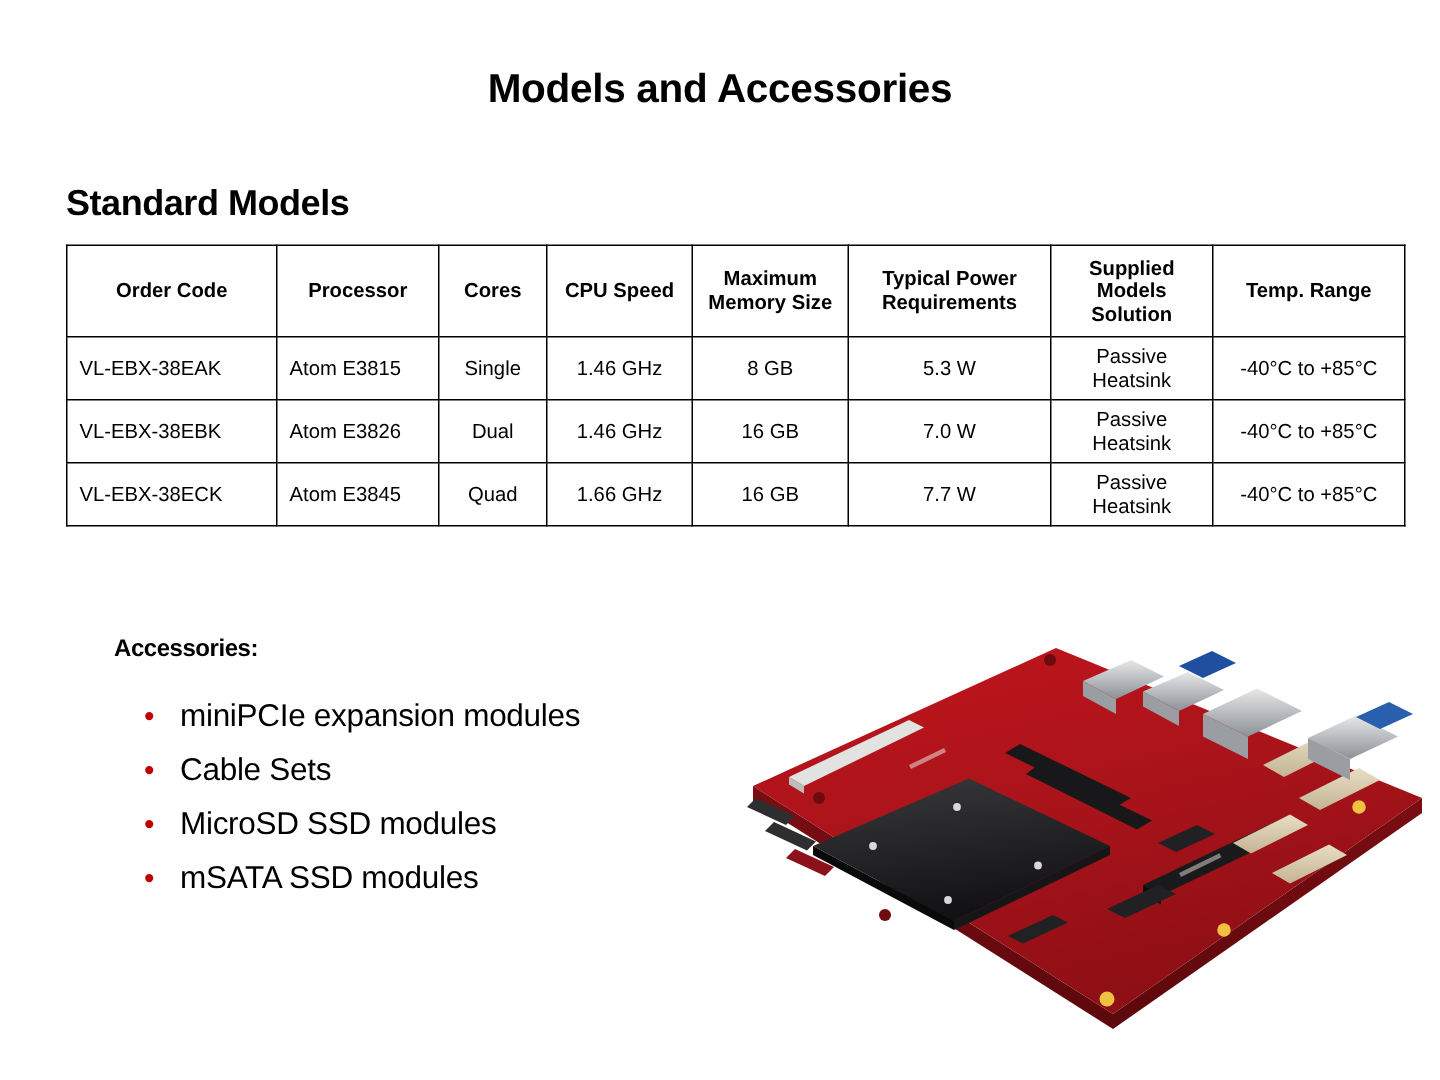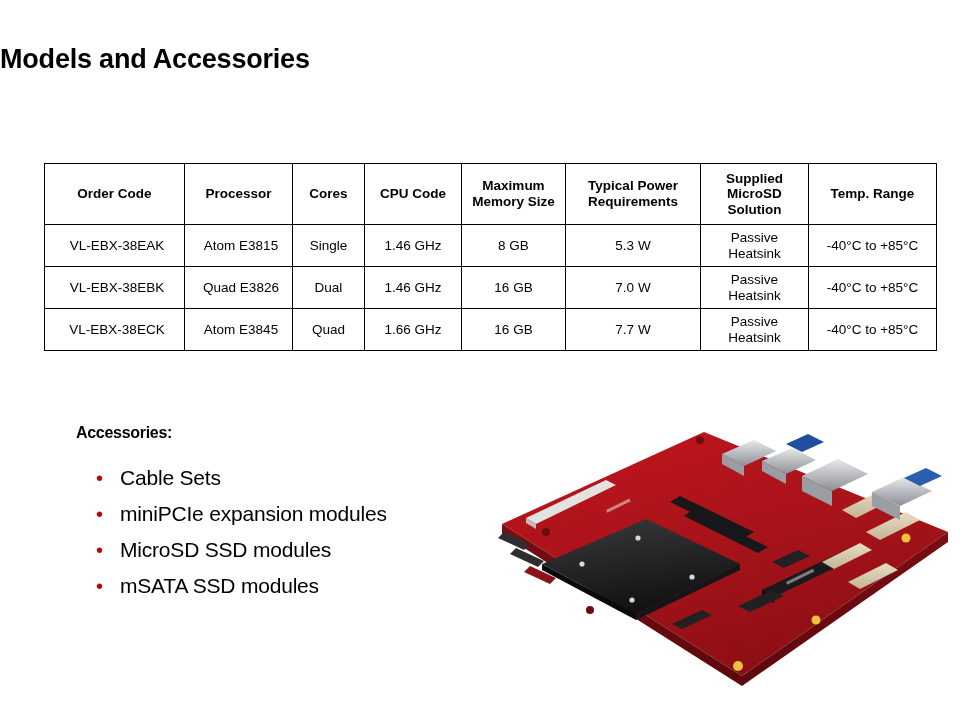--- a/index.html
+++ b/index.html
@@ -18,21 +18,21 @@
   .slide {
     position: relative;
     width: 960px;
     height: 720px;
   }
   .slide-title {
     position: absolute;
     top: 44px;
     left: 0;
     width: 960px;
-    text-align: left;
+    text-align: center;
     font-size: 27px;
     font-weight: bold;
     letter-spacing: -0.2px;
     color: #000000;
   }
   .section-heading {
     position: absolute;
     top: 122px;
     left: 44px;
     font-size: 24px;
@@ -59,21 +59,21 @@
   table.models thead th {
     font-weight: bold;
     height: 56px;
     vertical-align: middle;
   }
   table.models tbody td {
     height: 37px;
     vertical-align: middle;
   }
   table.models td.left {
-    text-align: center;
+    text-align: left;
     padding-left: 8px;
   }
   .col-order { width: 140px; }
   .col-proc  { width: 108px; }
   .col-cores { width: 72px; }
   .col-speed { width: 97px; }
   .col-mem   { width: 104px; }
   .col-power { width: 135px; }
   .col-therm { width: 108px; }
   .col-temp  { width: 128px; }
@@ -124,58 +124,59 @@
     display: block;
   }
 </style>
 </head>
 <body>
 
 <div class="slide">
 
   <div class="slide-title">Models and Accessories</div>
 
+  <div class="section-heading">Standard Models</div>
 
   <table class="models">
     <colgroup>
       <col class="col-order">
         <col class="col-proc">
         <col class="col-cores">
         <col class="col-speed">
       <col class="col-mem">
         <col class="col-power">
         <col class="col-therm">
         <col class="col-temp">
     </colgroup>
     <thead>
       <tr>
         <th>Order Code</th>
         <th>Processor</th>
         <th>Cores</th>
-        <th>CPU Code</th>
+        <th>CPU Speed</th>
         <th>Maximum Memory Size</th>
         <th>Typical Power Requirements</th>
-        <th>Supplied MicroSD Solution</th>
+        <th>Supplied Models Solution</th>
         <th>Temp. Range</th>
       </tr>
     </thead>
     <tbody>
       <tr>
         <td class="left">VL-EBX-38EAK</td>
         <td class="left">Atom E3815</td>
         <td>Single</td>
         <td>1.46 GHz</td>
         <td>8 GB</td>
         <td>5.3 W</td>
         <td>Passive Heatsink</td>
         <td>-40°C to +85°C</td>
       </tr>
       <tr>
         <td class="left">VL-EBX-38EBK</td>
-        <td class="left">Quad E3826</td>
+        <td class="left">Atom E3826</td>
         <td>Dual</td>
         <td>1.46 GHz</td>
         <td>16 GB</td>
         <td>7.0 W</td>
         <td>Passive Heatsink</td>
         <td>-40°C to +85°C</td>
       </tr>
       <tr>
         <td class="left">VL-EBX-38ECK</td>
         <td class="left">Atom E3845</td>
@@ -185,22 +186,22 @@
         <td>7.7 W</td>
         <td>Passive Heatsink</td>
         <td>-40°C to +85°C</td>
       </tr>
     </tbody>
   </table>
 
   <div class="acc-heading">Accessories:</div>
 
   <ul class="acc-list">
+    <li>miniPCIe expansion modules</li>
     <li>Cable Sets</li>
-    <li>miniPCIe expansion modules</li>
     <li>MicroSD SSD modules</li>
     <li>mSATA SSD modules</li>
   </ul>
 
   <div class="board-photo">
     <svg width="470" height="290" viewBox="0 0 470 290" xmlns="http://www.w3.org/2000/svg">
       <defs>
         <linearGradient id="pcb" x1="0" y1="0" x2="0.4" y2="1">
           <stop offset="0%" stop-color="#c2151d"></stop>
           <stop offset="55%" stop-color="#a8131a"></stop>

